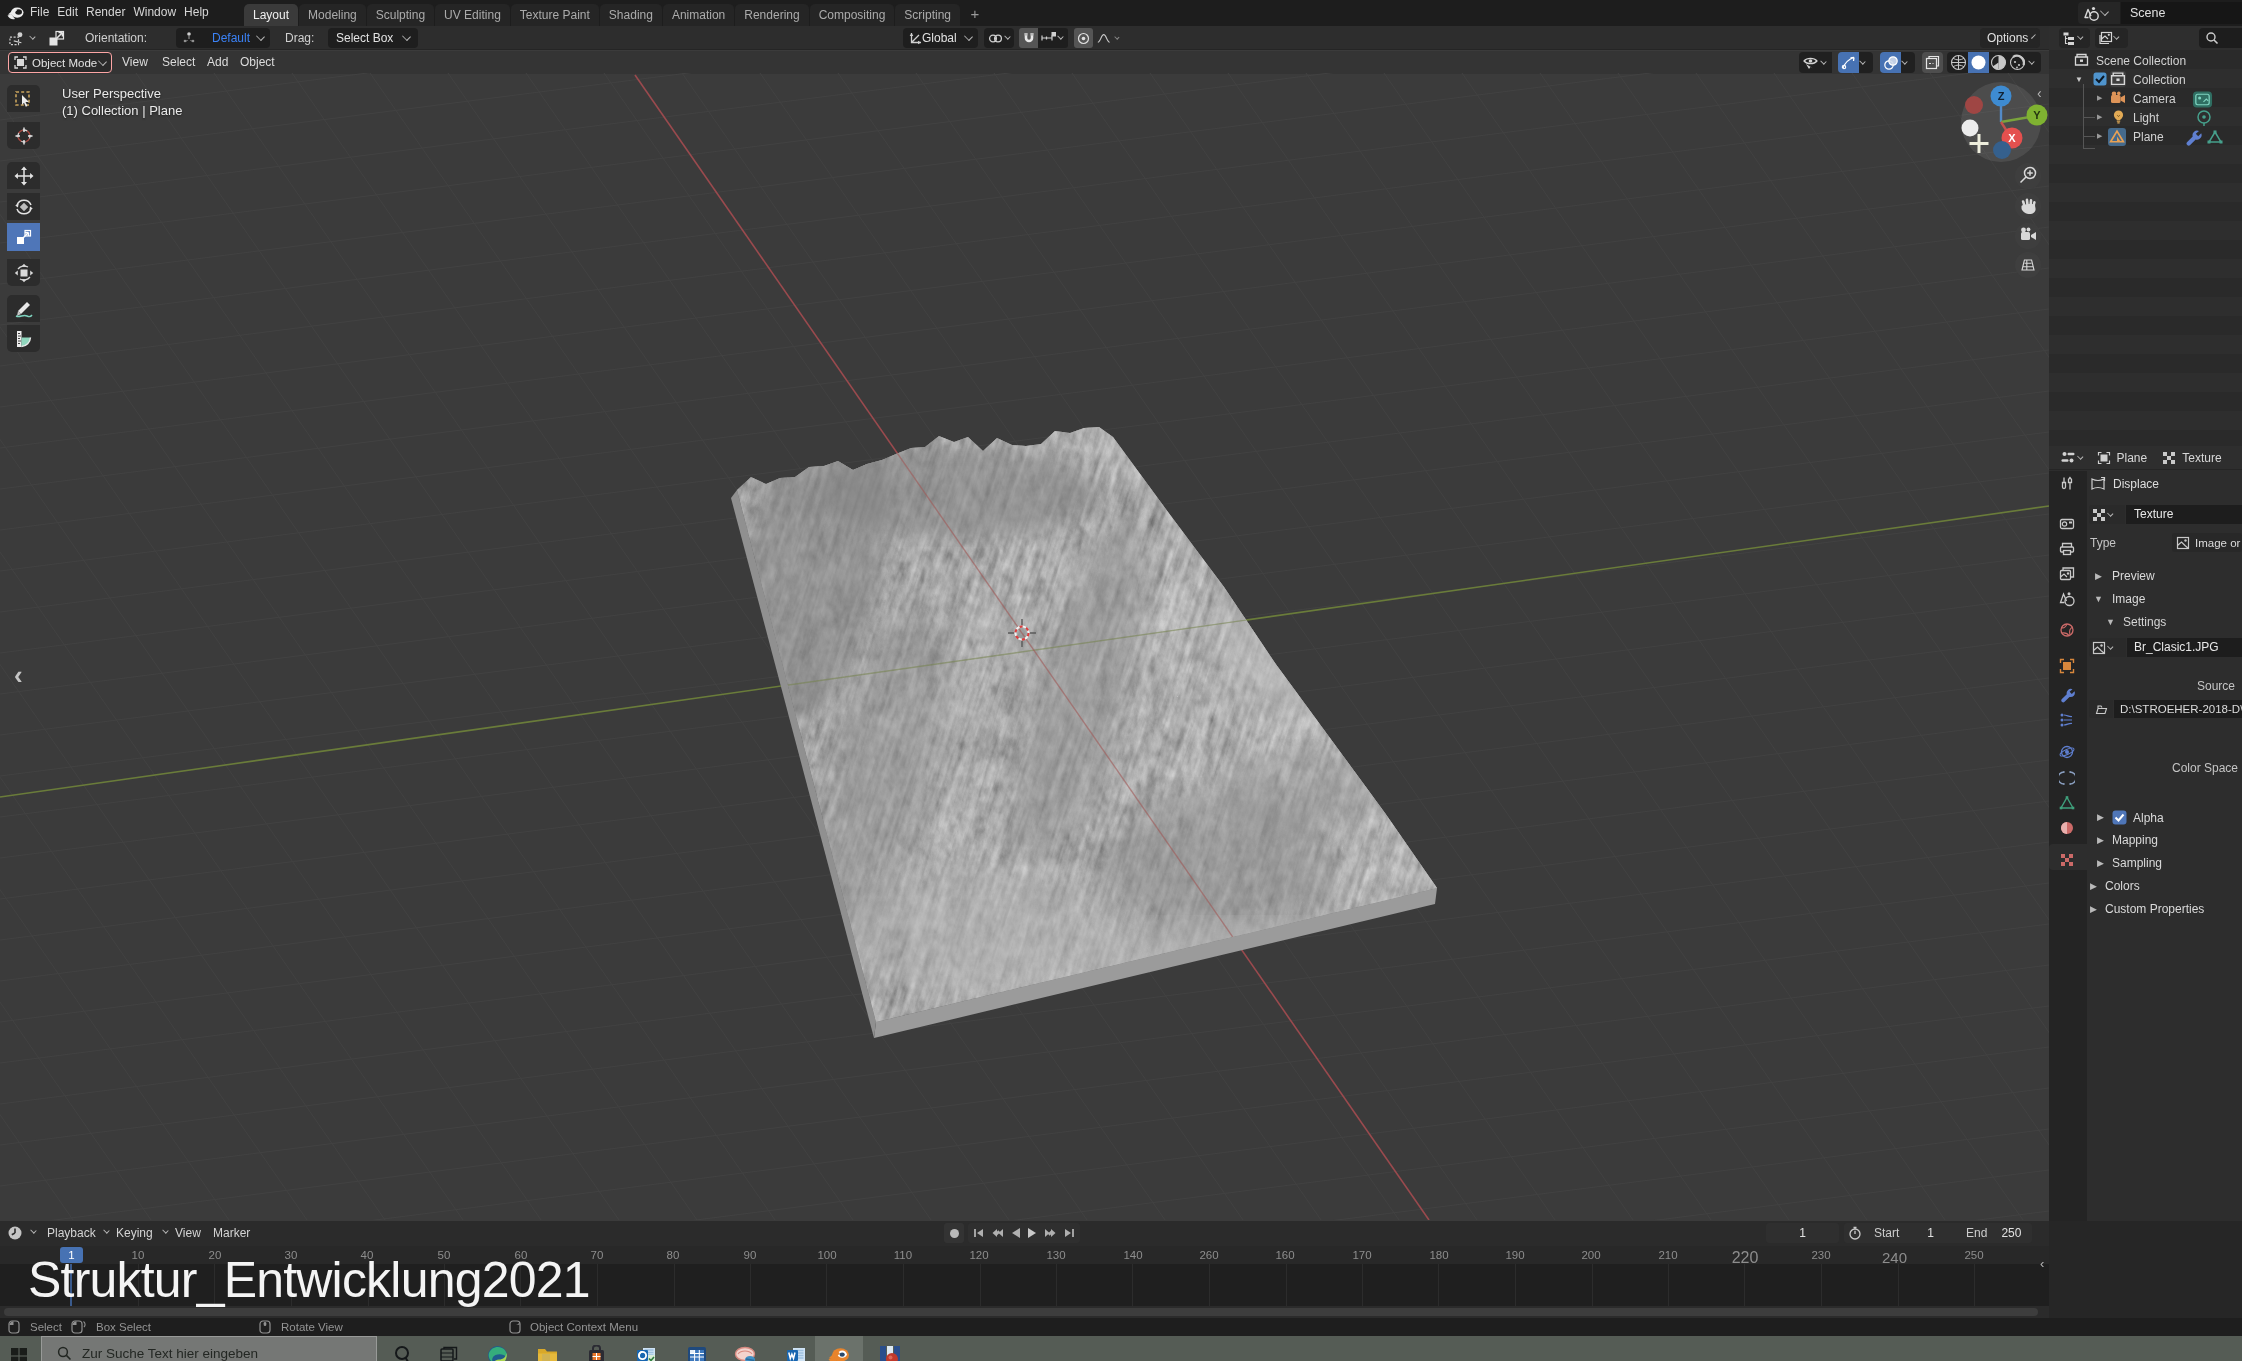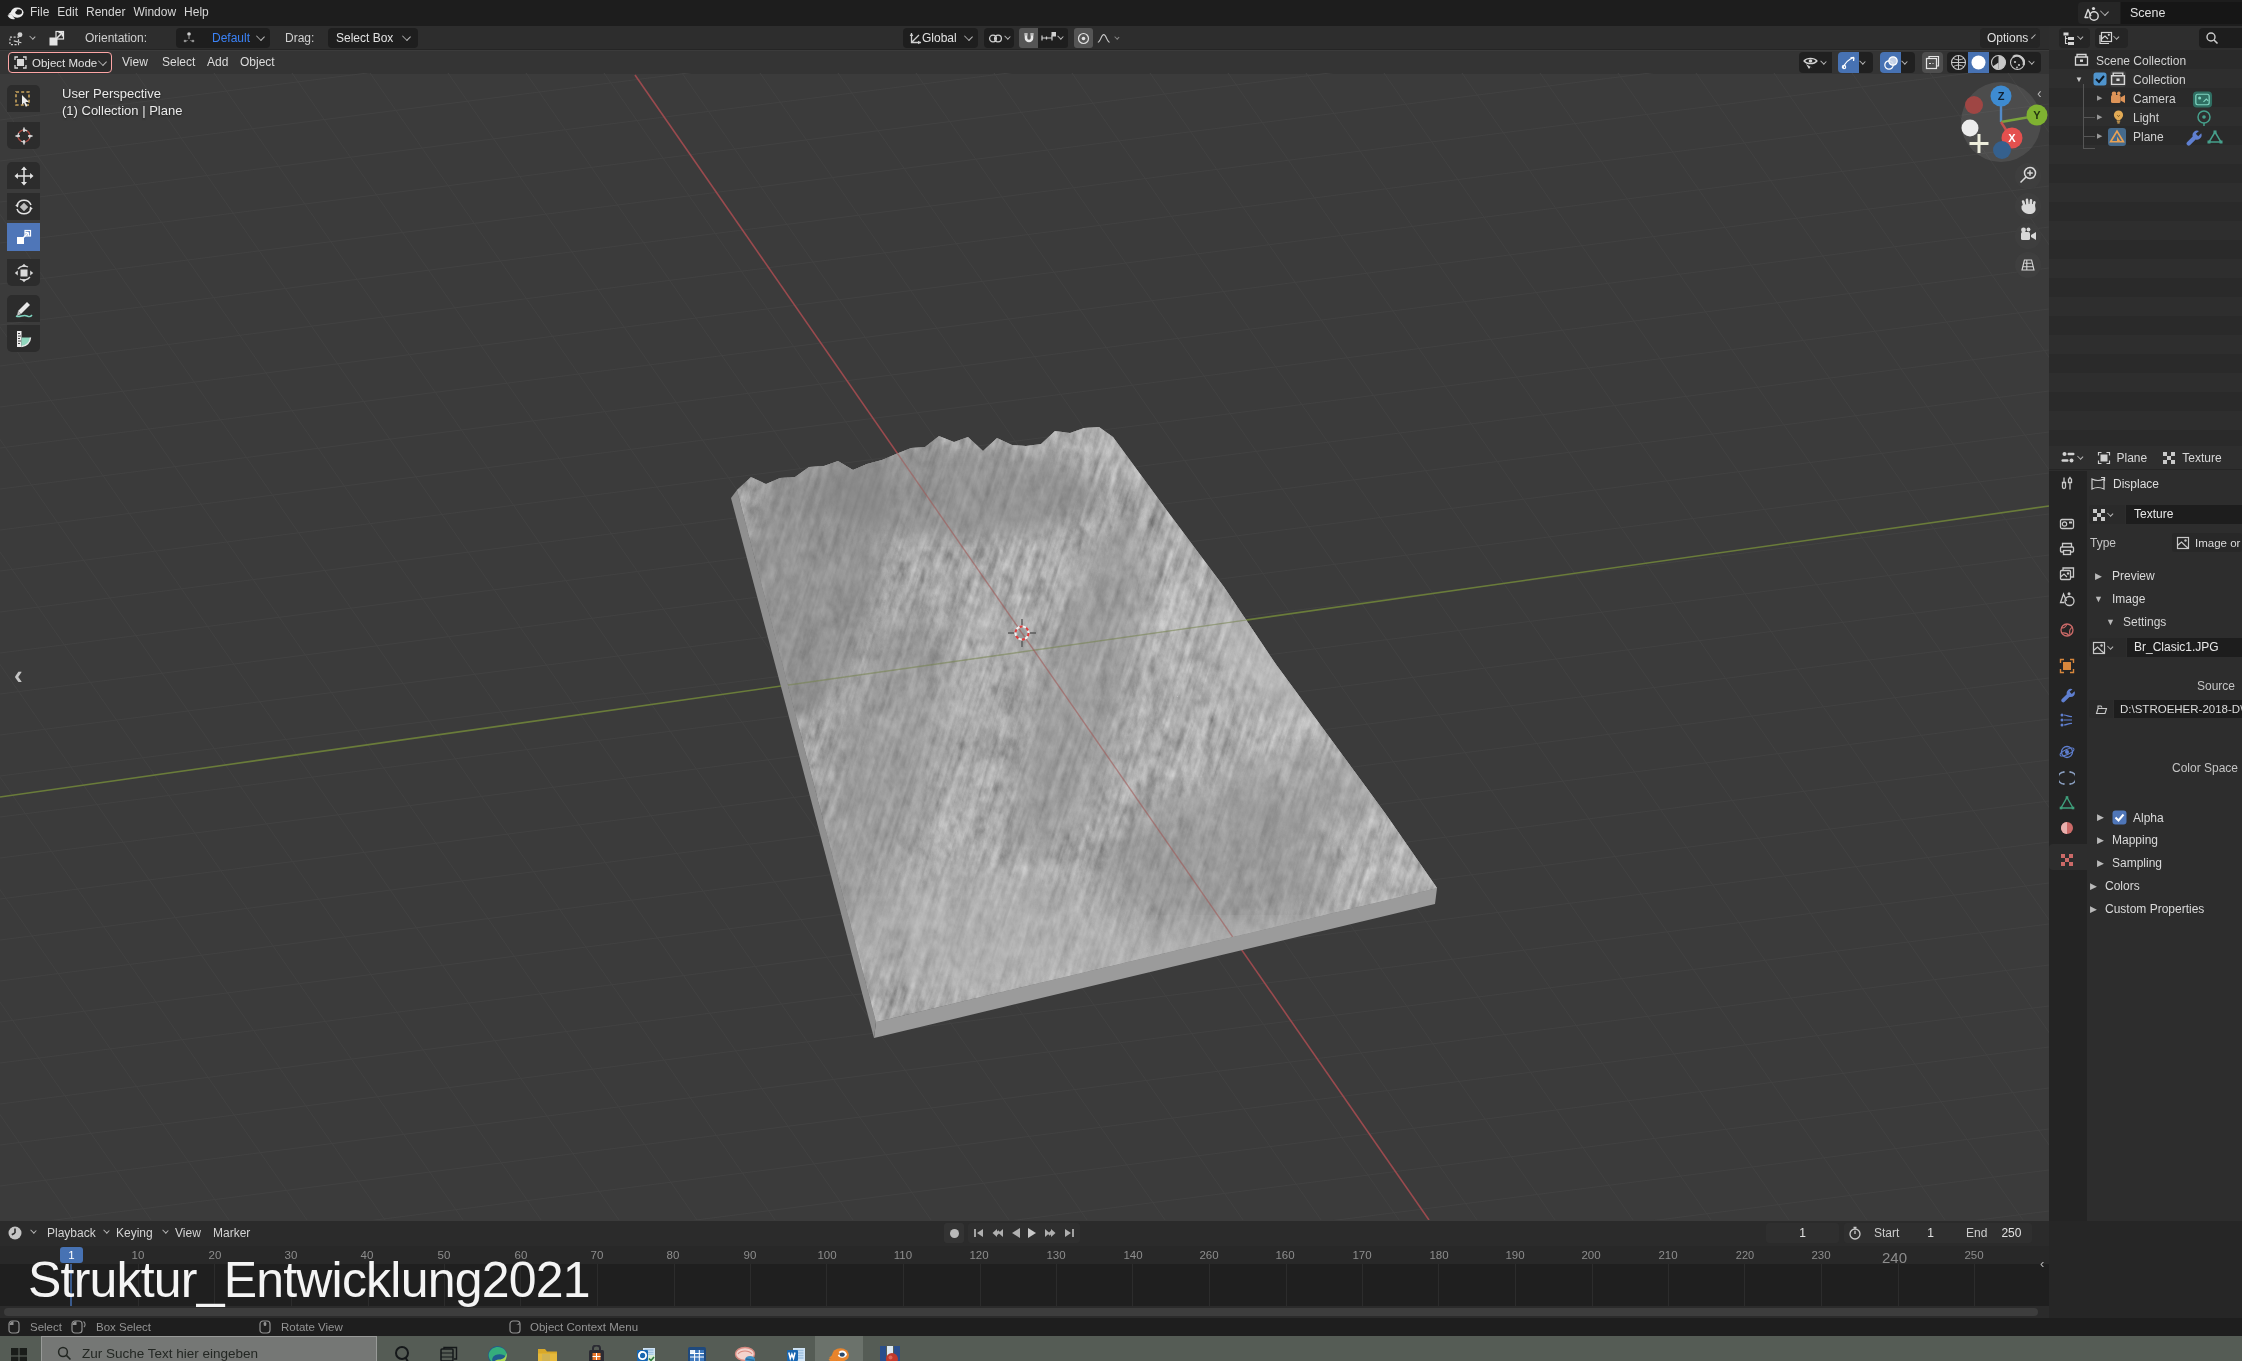--- a/index.html
+++ b/index.html
@@ -16,20 +16,24 @@
  <div class="abs" style="left:7px;top:4px">
   <svg width="18" height="17" viewBox="0 0 18 17">
    <ellipse cx="10.2" cy="8.6" rx="6.3" ry="5.1" fill="#ededed"></ellipse>
    <ellipse cx="11.6" cy="8.0" rx="3.4" ry="2.7" fill="#1d1d1d"></ellipse>
    <path d="M1 10.5 L8 4.5 L10 6.5 L4 11 Z" fill="#ededed"></path>
    <path d="M0.5 11.5 C2 14.5 5 16 8 15 L4.5 10.5 Z" fill="#ededed"></path>
   </svg>
  </div>
  <div class="abs" style="left:30px;top:5px">
   <span class="menu">File</span><span class="menu">Edit</span><span class="menu">Render</span><span class="menu">Window</span><span class="menu">Help</span>
+ </div>
+ <div class="abs" style="left:244px;top:4px;white-space:nowrap">
+  <span class="tab" style="background:#3a3a3a;color:#efefef">Layout</span><span class="tab">Modeling</span><span class="tab">Sculpting</span><span class="tab">UV Editing</span><span class="tab">Texture Paint</span><span class="tab">Shading</span><span class="tab">Animation</span><span class="tab">Rendering</span><span class="tab">Compositing</span><span class="tab">Scripting</span>
+  <span style="color:#9a9a9a;font-size:15px;margin-left:6px">+</span>
  </div>
 
  <div class="abs" style="left:2078px;top:2px;width:42px;height:22px;background:#262626;border-radius:4px 0 0 4px;display:flex;align-items:center;padding-left:5px">
   <svg width="16" height="16" viewBox="0 0 16 16">
    <circle cx="11" cy="11" r="4.2" fill="none" stroke="#d9d9d9" stroke-width="1.4"></circle>
    <path d="M5.5 12.5 L2 12.5 L5 4.5 L8 11" fill="none" stroke="#d9d9d9" stroke-width="1.4" stroke-linejoin="round"></path>
    <circle cx="10.5" cy="3.5" r="1.6" fill="#d9d9d9"></circle>
   </svg>
       <span class="chev" style="margin-left:2px"></span>
  </div>
@@ -770,21 +774,21 @@
       <span class="abs" style="left:964px;top:3px;width:30px;text-align:center;color:#8d8d8d;font-size:11.5px">120</span>
       <span class="abs" style="left:1041px;top:3px;width:30px;text-align:center;color:#8d8d8d;font-size:11.5px">130</span>
       <span class="abs" style="left:1118px;top:3px;width:30px;text-align:center;color:#8d8d8d;font-size:11.5px">140</span>
       <span class="abs" style="left:1194px;top:3px;width:30px;text-align:center;color:#8d8d8d;font-size:11.5px">260</span>
       <span class="abs" style="left:1270px;top:3px;width:30px;text-align:center;color:#8d8d8d;font-size:11.5px">160</span>
       <span class="abs" style="left:1347px;top:3px;width:30px;text-align:center;color:#8d8d8d;font-size:11.5px">170</span>
       <span class="abs" style="left:1424px;top:3px;width:30px;text-align:center;color:#8d8d8d;font-size:11.5px">180</span>
       <span class="abs" style="left:1500px;top:3px;width:30px;text-align:center;color:#8d8d8d;font-size:11.5px">190</span>
       <span class="abs" style="left:1576px;top:3px;width:30px;text-align:center;color:#8d8d8d;font-size:11.5px">200</span>
       <span class="abs" style="left:1653px;top:3px;width:30px;text-align:center;color:#8d8d8d;font-size:11.5px">210</span>
-      <span class="abs" style="left:1730px;top:3px;width:30px;text-align:center;color:#8d8d8d;font-size:11px">220</span>
+      <span class="abs" style="left:1730px;top:3px;width:30px;text-align:center;color:#8d8d8d;font-size:16px">220</span>
       <span class="abs" style="left:1806px;top:3px;width:30px;text-align:center;color:#8d8d8d;font-size:11.5px">230</span>
       <span class="abs" style="left:1882px;top:3px;width:30px;color:#8d8d8d;font-size:15px">240</span>
       <span class="abs" style="left:1959px;top:3px;width:30px;text-align:center;color:#8d8d8d;font-size:11.5px">250</span>
   <div class="abs" style="left:60px;top:1px;width:23px;height:16px;background:#4772b3;border-radius:3px;color:#fff;text-align:center;line-height:16px;font-size:11.5px">1</div>
  </div>
  <div class="abs" style="left:0;top:43px;width:2049px;height:42px;background:#1f1f1f;overflow:hidden">
       <div class="abs" style="left:138px;top:0;width:1px;height:42px;background:#2c2c2c"></div>
       <div class="abs" style="left:214px;top:0;width:1px;height:42px;background:#2c2c2c"></div>
       <div class="abs" style="left:291px;top:0;width:1px;height:42px;background:#2c2c2c"></div>
       <div class="abs" style="left:368px;top:0;width:1px;height:42px;background:#2c2c2c"></div>

